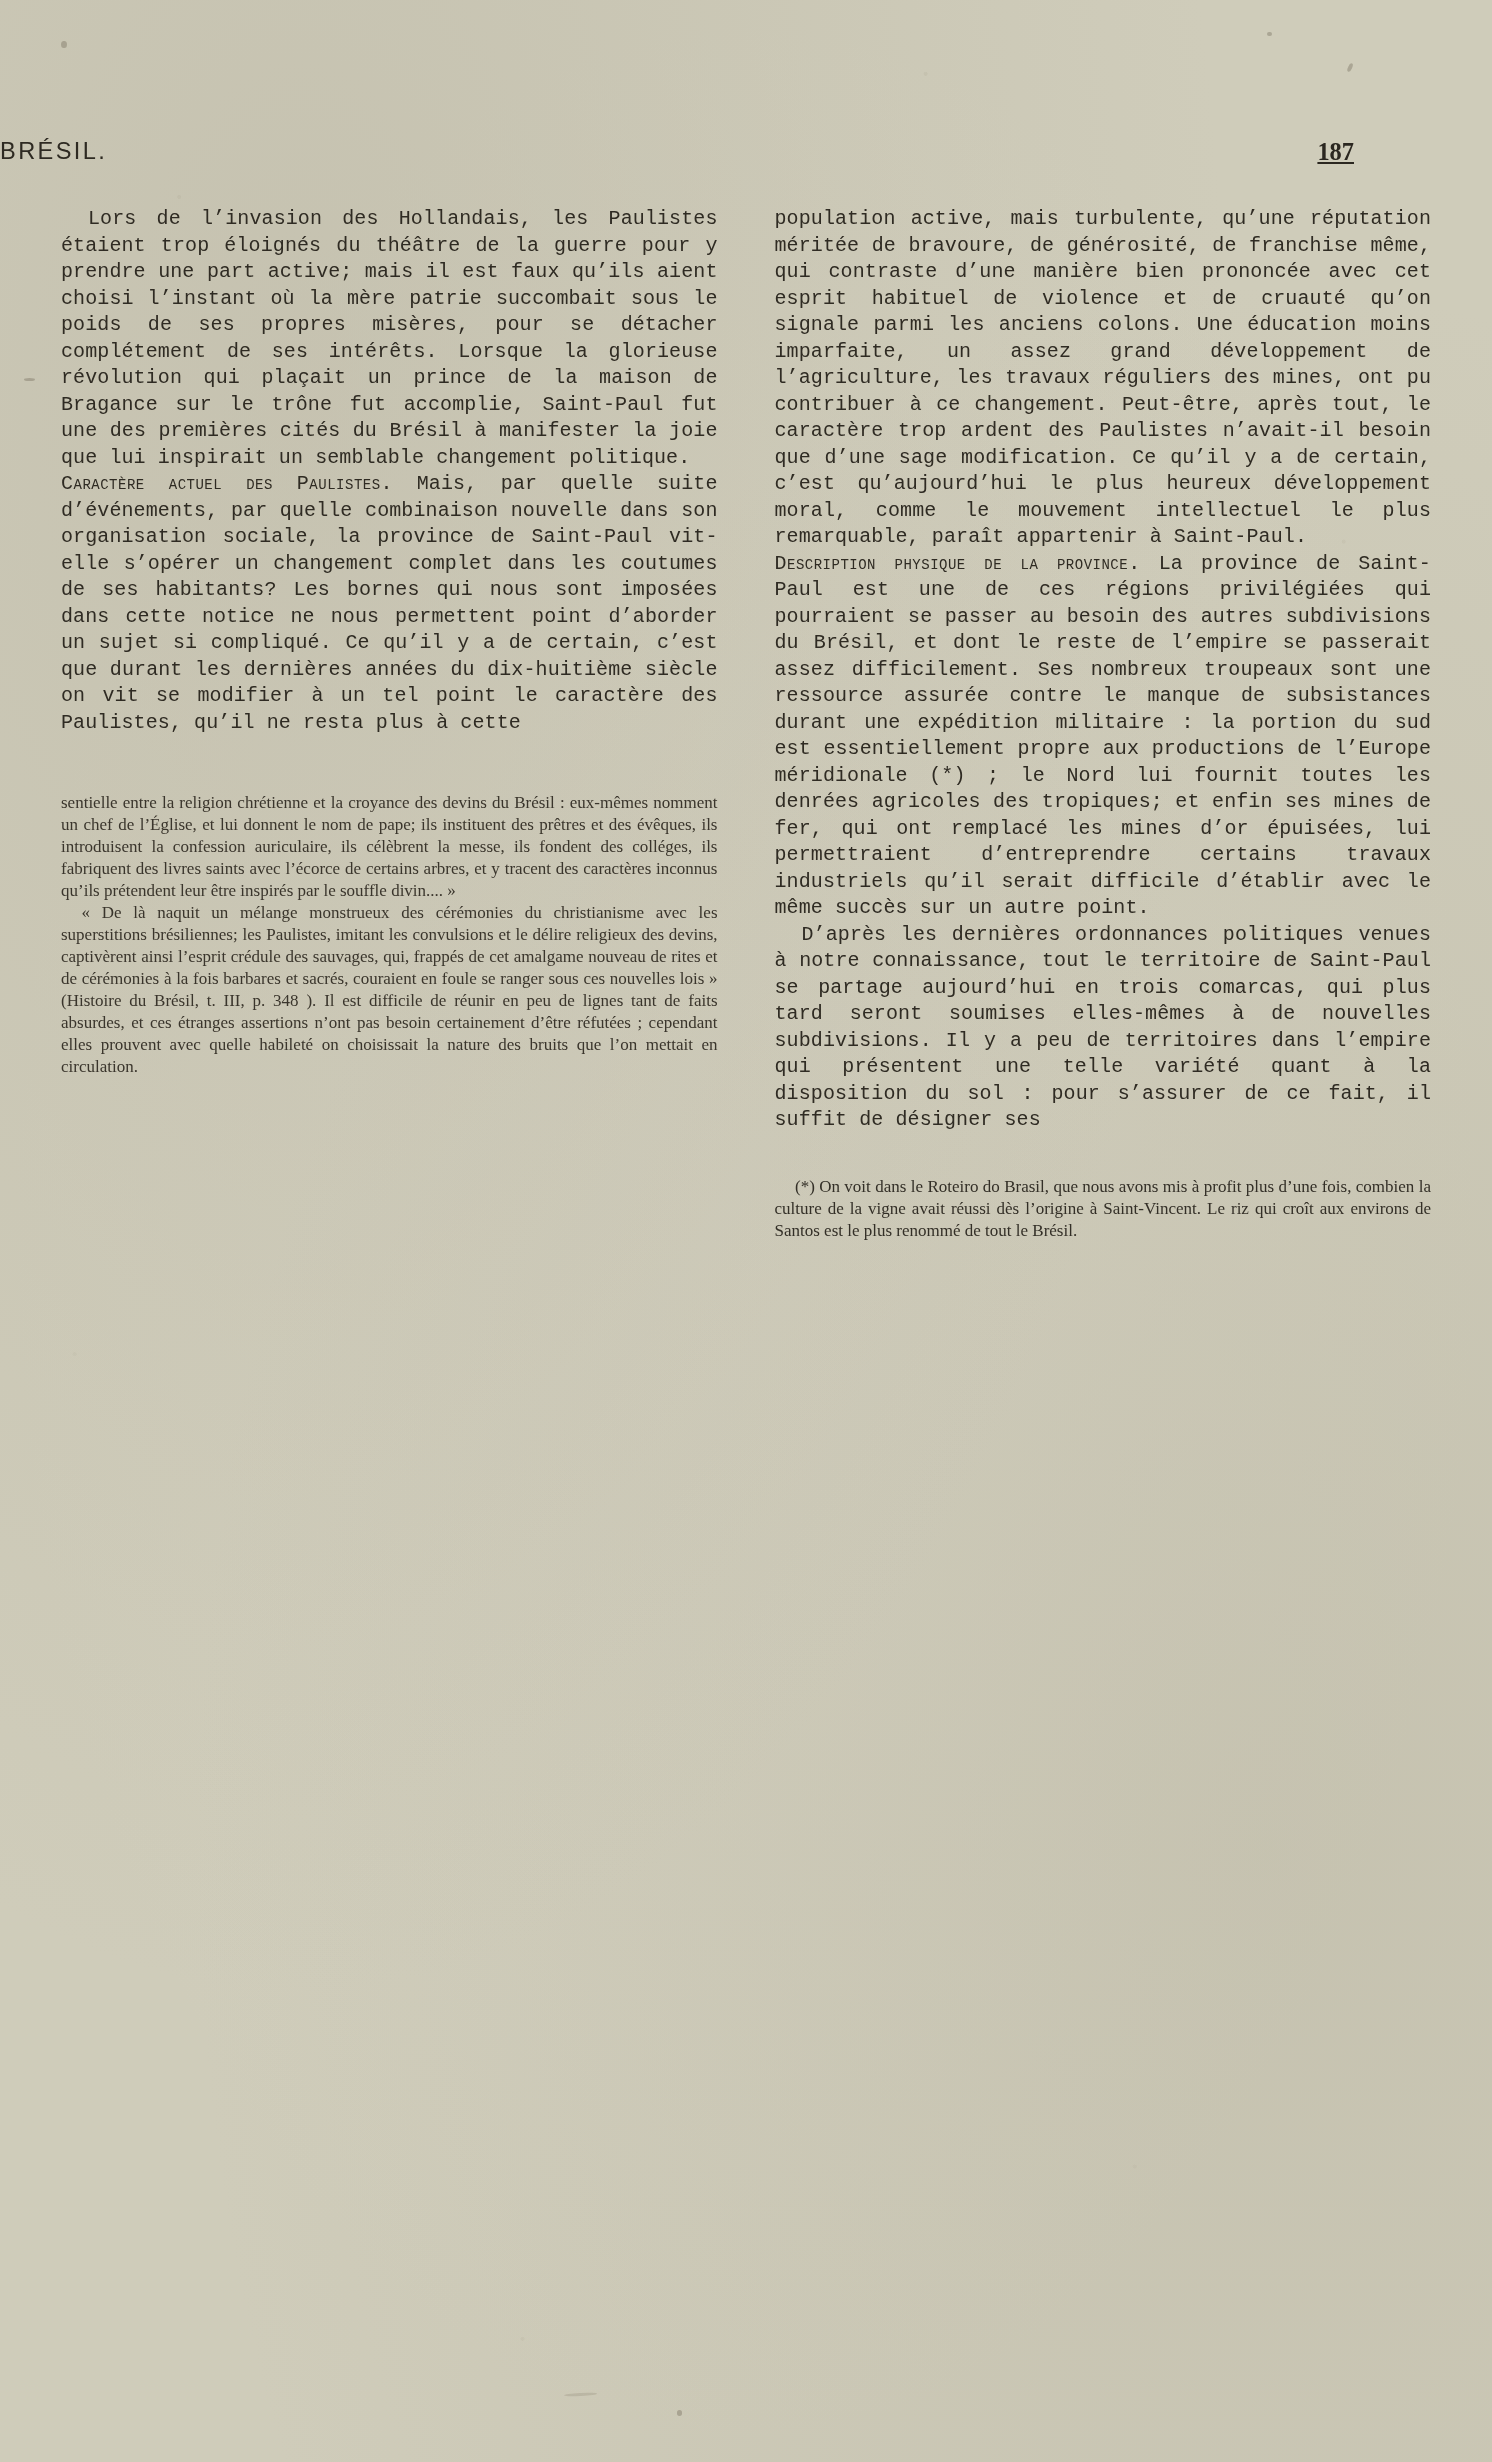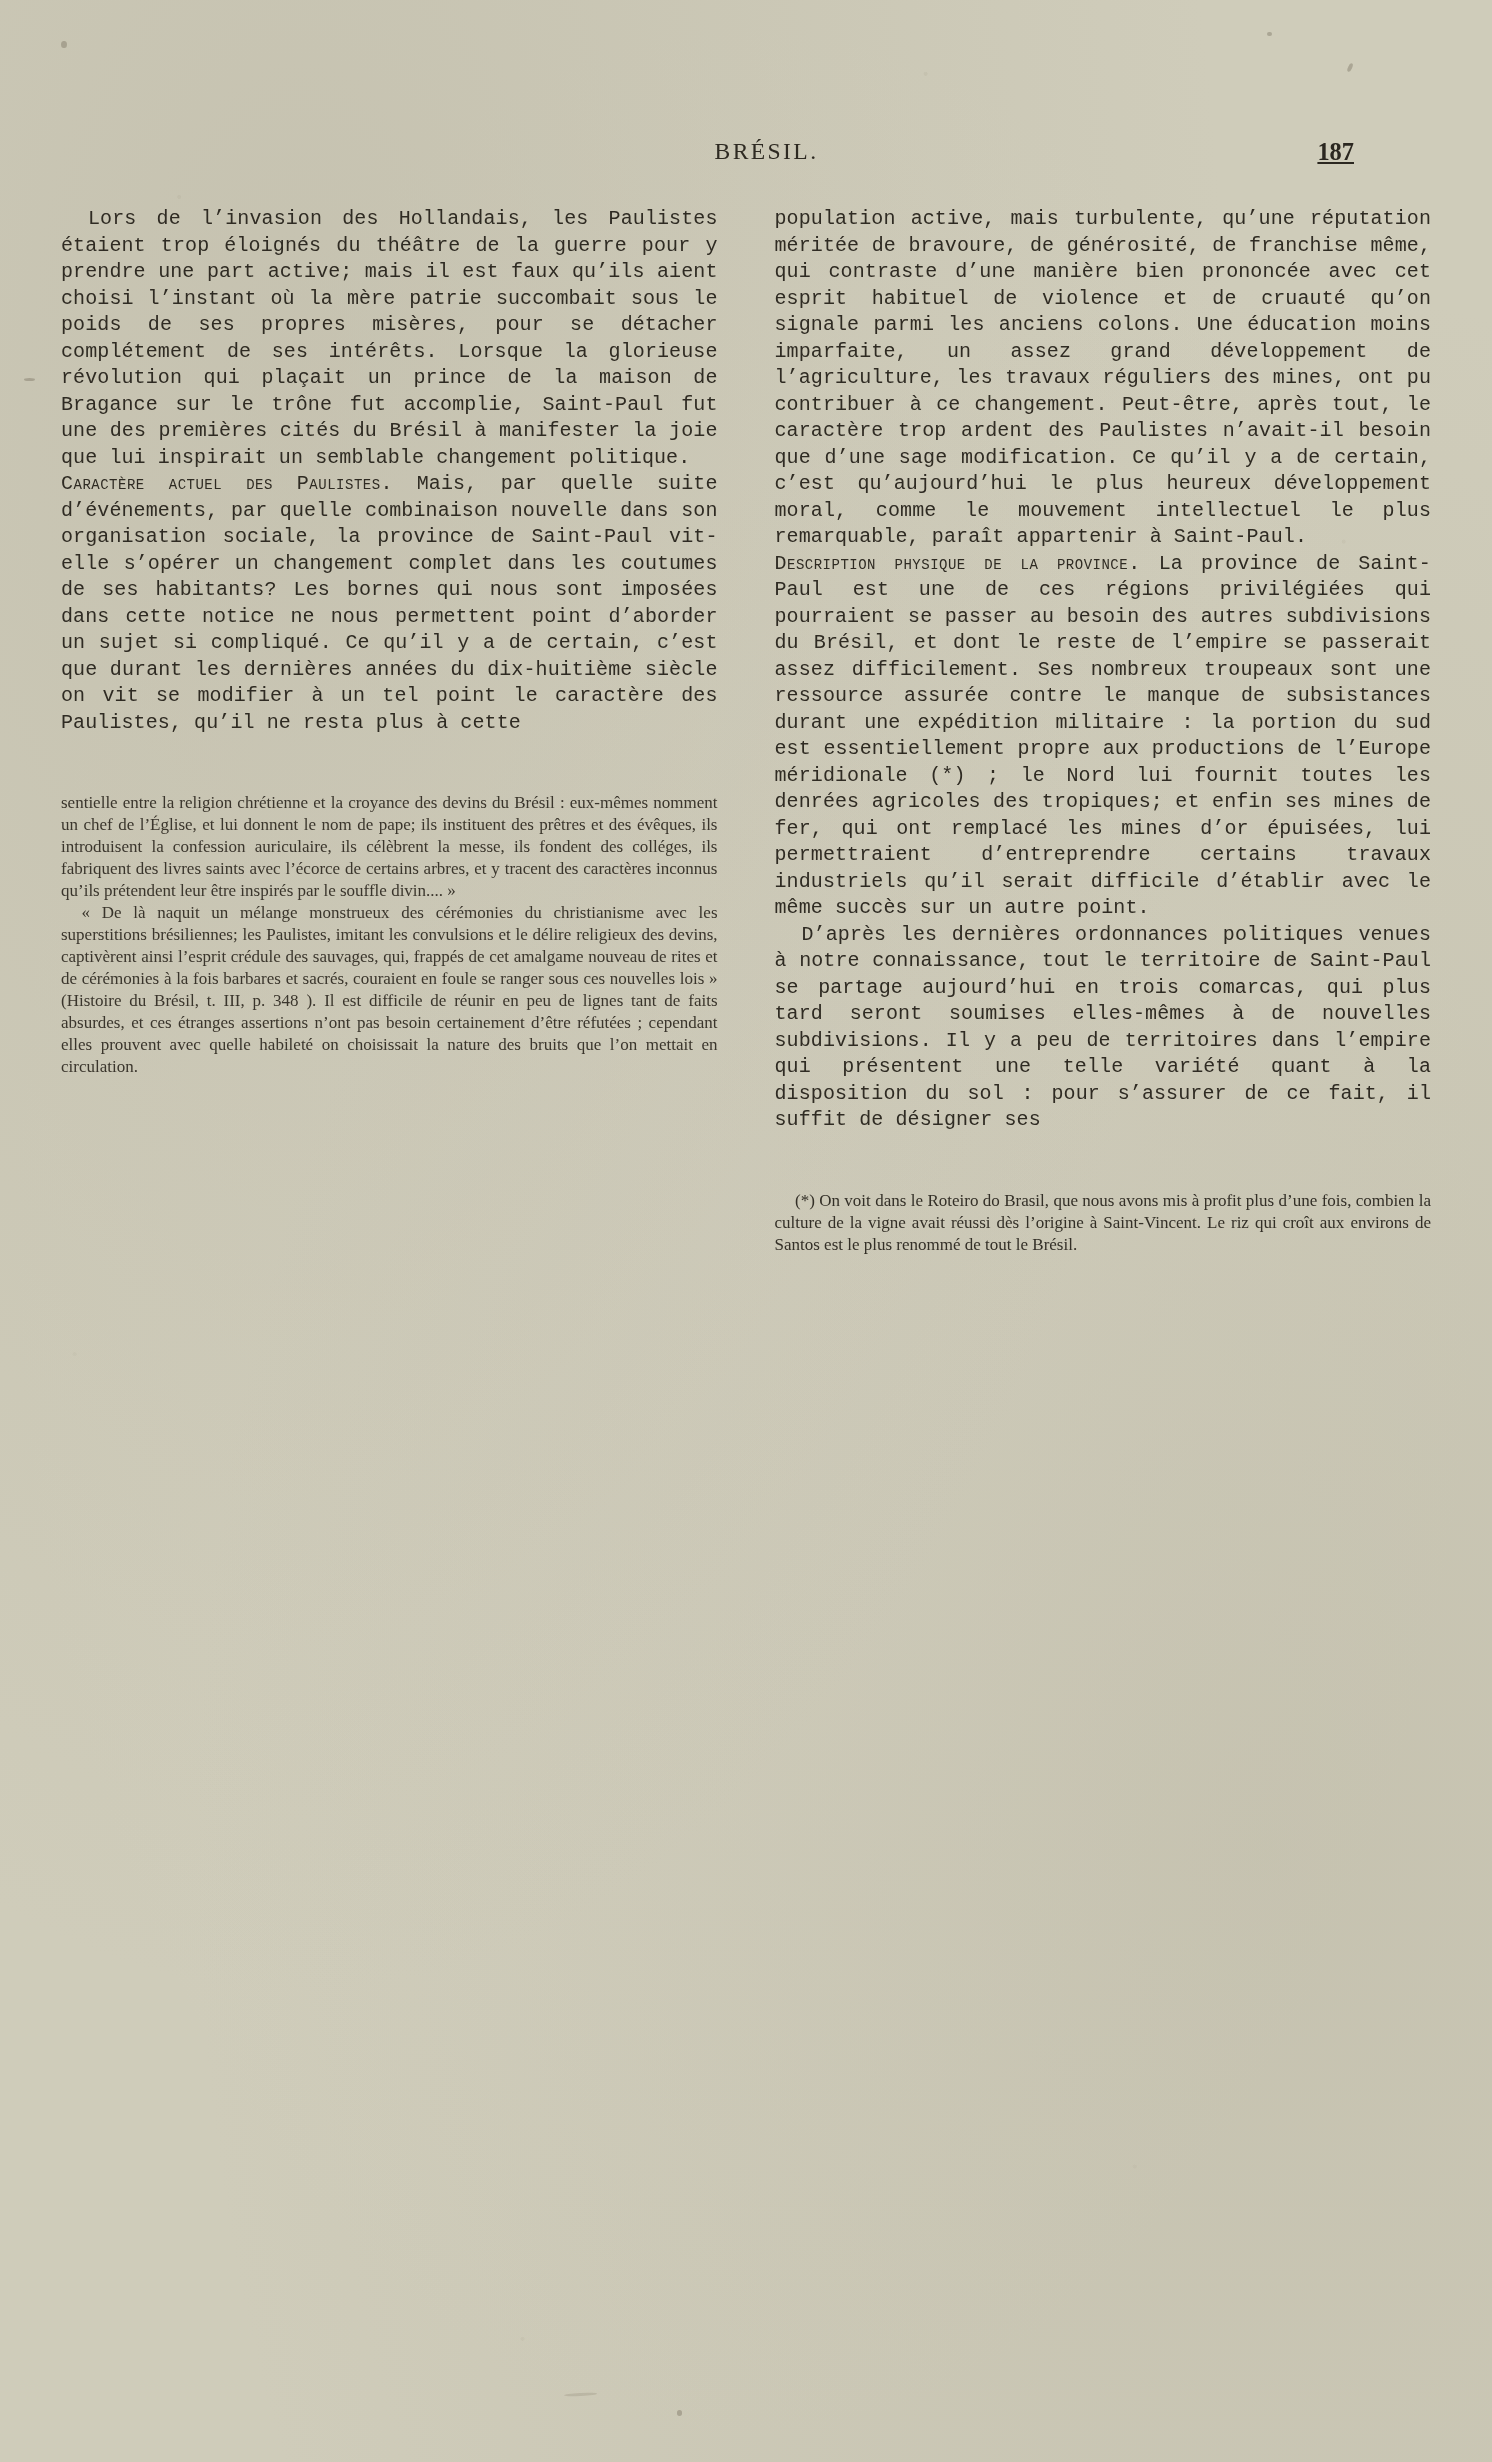--- a/index.html
+++ b/index.html
@@ -43,26 +43,25 @@
   .runhead {
     position: absolute;
     left: 0;
     right: 0;
     top: 138px;
     height: 31.5px;
   }
   .runhead-title {
     position: absolute;
     left: 0; right: 0;
-    text-align: center;
+    text-align: left;
     font-size: 23.6px;
     letter-spacing: 2.4px;
     color: #2e2a22;
-    font-family: Liberation Serif, serif;
-    padding-left: 40px;
+    font-family: Liberation Sans, sans-serif;
   }
   .runhead-folio {
     position: absolute;
     right: 139px;
     top: 0;
     font-size: 24.4px;
     font-weight: bold;
     color: #2b2720;
     text-decoration: underline;
   }
@@ -122,21 +121,21 @@
     line-height: 22px;
     color: #332f27;
     text-align: justify;
   }
   .footnote .indent { text-indent: 20.5px; }
 
   .gap-top-note {
     margin-top: 35px;
   }
   .gap-top-footnote {
-    margin-top: 36px;
+    margin-top: 22px;
   }
   .col-right .body-text {
     font-size: 20px;
   }
 </style>
 </head>
 <body>
 
 <div class="page">
   <div class="paper-noise"></div>

